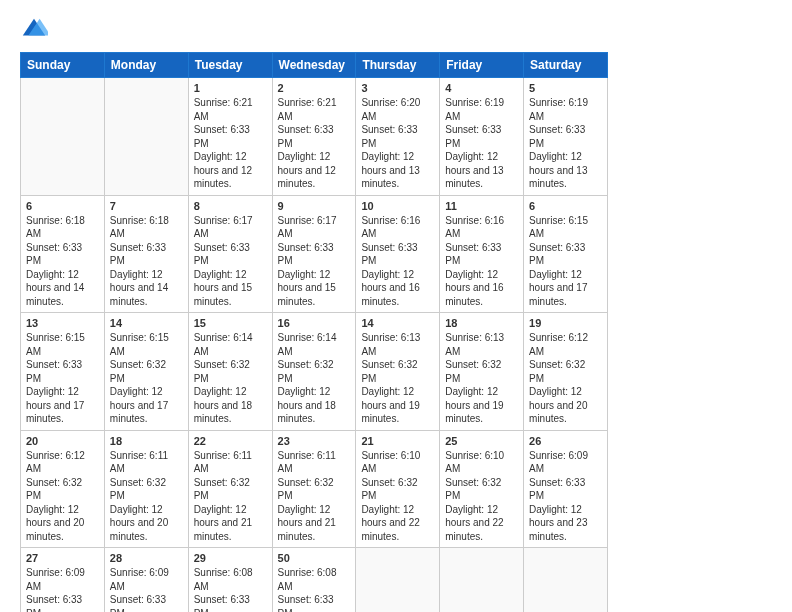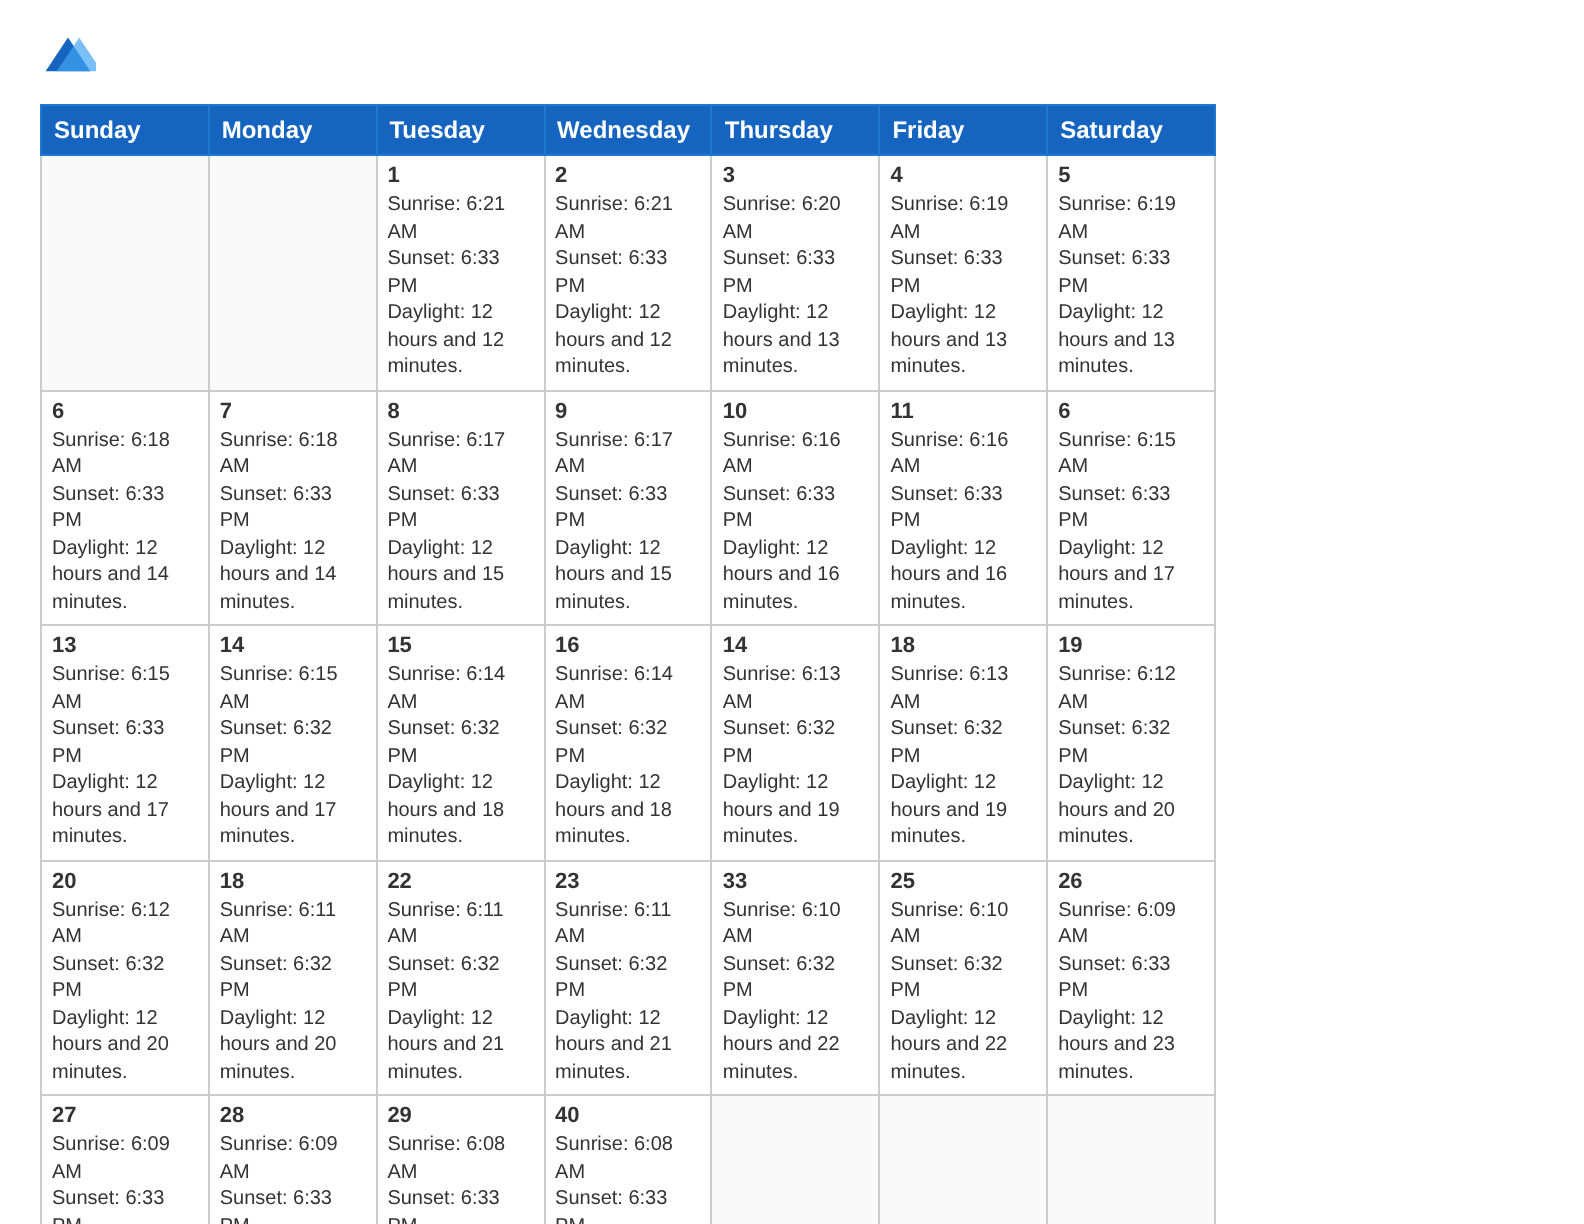--- a/index.html
+++ b/index.html
@@ -272,21 +272,21 @@
 Sunset: 6:32 PM
 Daylight: 12 hours and 21 minutes.</div>
           </td>
           <td>
             <span class="day-number">23</span>
             <div class="day-info" style="white-space: pre-line;">Sunrise: 6:11 AM
 Sunset: 6:32 PM
 Daylight: 12 hours and 21 minutes.</div>
           </td>
           <td>
-            <span class="day-number">33</span>
+            <span class="day-number">21</span>
             <div class="day-info" style="white-space: pre-line;">Sunrise: 6:10 AM
 Sunset: 6:32 PM
 Daylight: 12 hours and 22 minutes.</div>
           </td>
           <td>
             <span class="day-number">25</span>
             <div class="day-info" style="white-space: pre-line;">Sunrise: 6:10 AM
 Sunset: 6:32 PM
 Daylight: 12 hours and 22 minutes.</div>
           </td>
@@ -310,21 +310,21 @@
 Sunset: 6:33 PM
 Daylight: 12 hours and 23 minutes.</div>
           </td>
           <td>
             <span class="day-number">29</span>
             <div class="day-info" style="white-space: pre-line;">Sunrise: 6:08 AM
 Sunset: 6:33 PM
 Daylight: 12 hours and 24 minutes.</div>
           </td>
           <td>
-            <span class="day-number">40</span>
+            <span class="day-number">50</span>
             <div class="day-info" style="white-space: pre-line;">Sunrise: 6:08 AM
 Sunset: 6:33 PM
 Daylight: 12 hours and 24 minutes.</div>
           </td>
           <td class="empty"></td>
           <td class="empty"></td>
           <td class="empty"></td>
         </tr>
       </tbody>
   </table>

